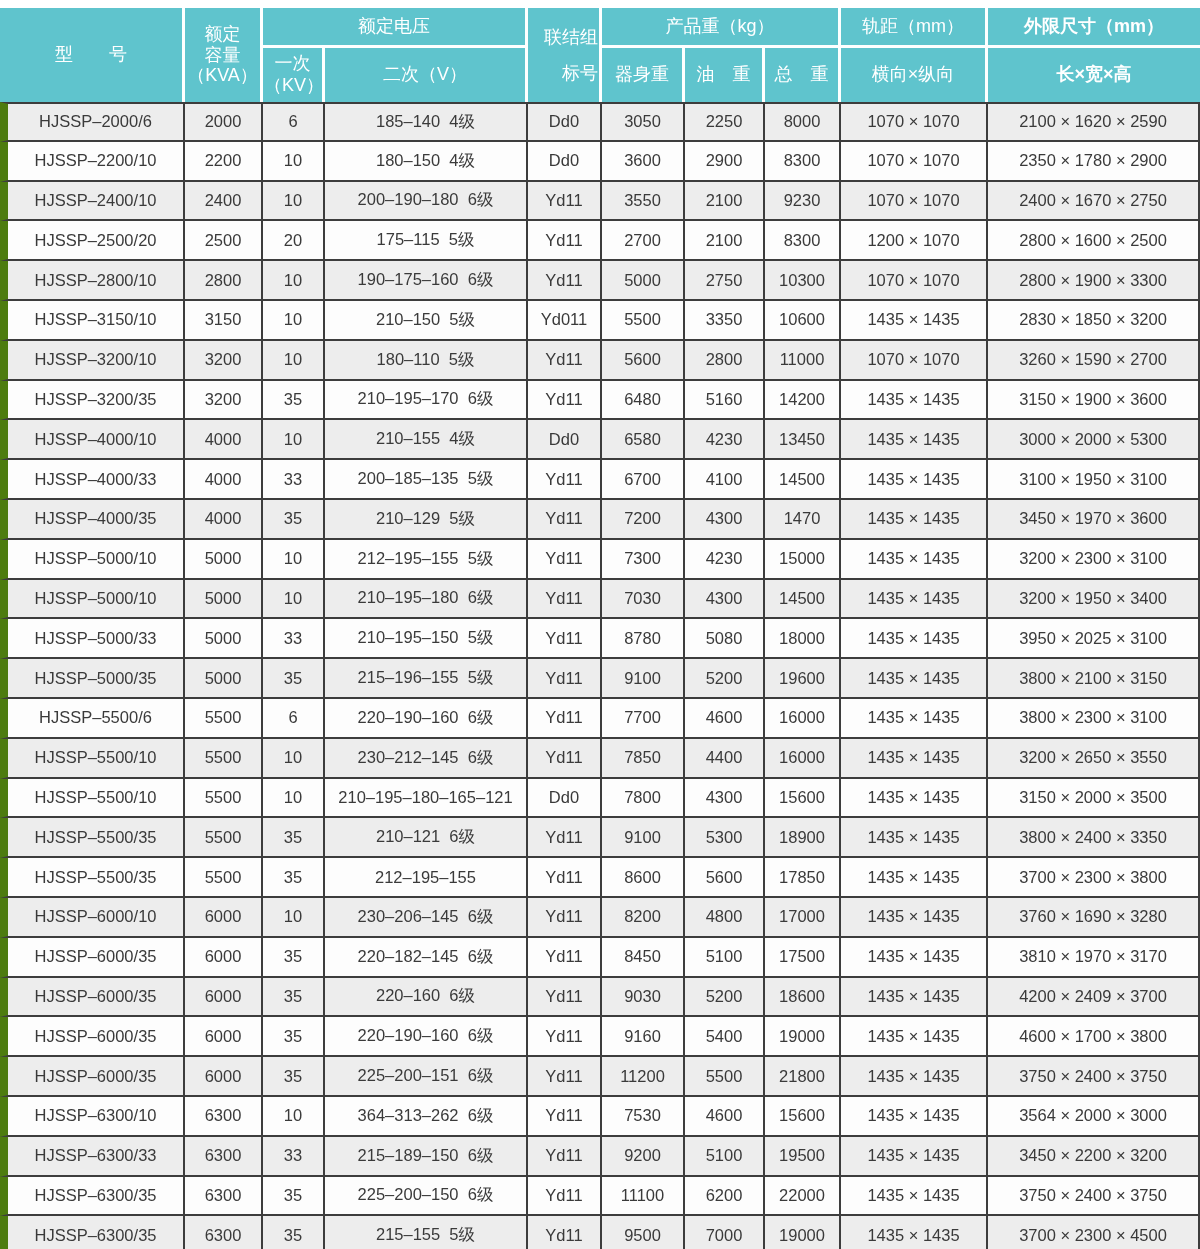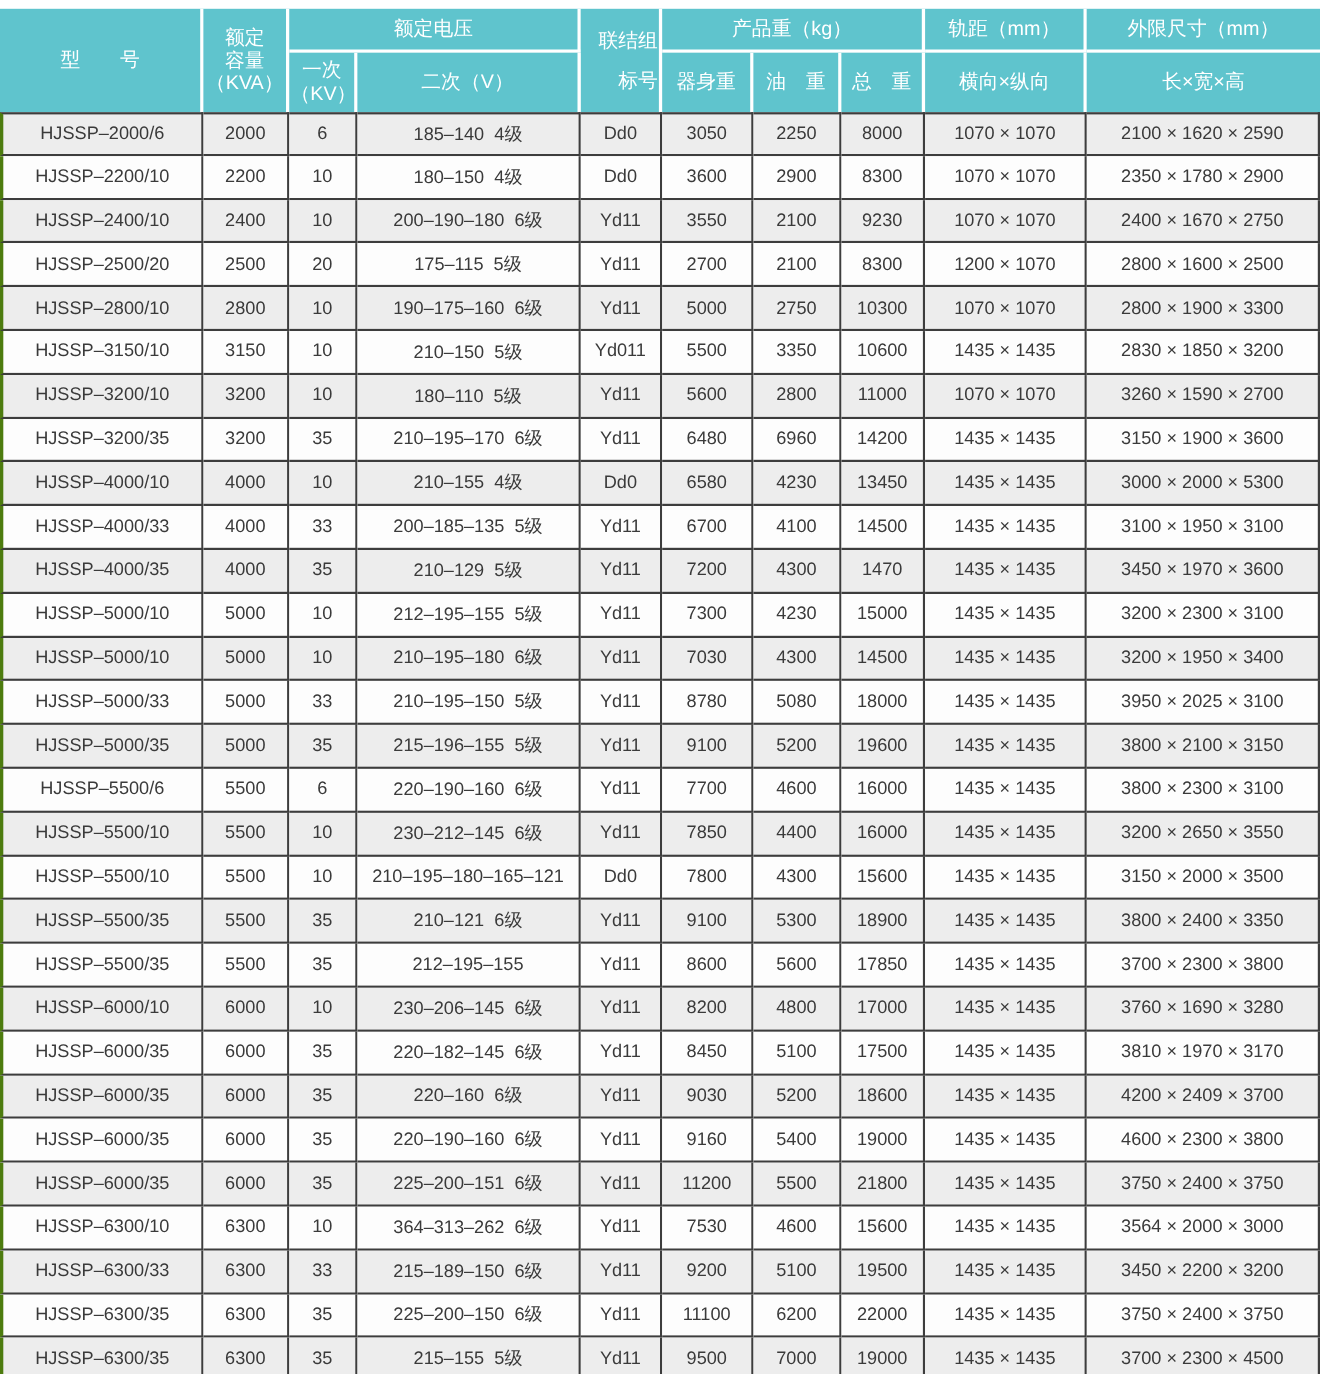--- a/index.html
+++ b/index.html
@@ -26,42 +26,42 @@
     font-size: 18px;
     font-weight: normal;
     white-space: pre-line;
     line-height: 1.22;
     text-align: center;
     vertical-align: middle;
     padding: 2px 1px;
     border: 0;
     border-right: 3px solid #ffffff;
   }
-  thead th:last-child { border-right: 0; }
+  thead th:last-child { border-right: 0; font-weight: bold; }
   thead tr.h-top th { height: 33px; }
   thead tr.h-top th.has-sub { border-bottom: 3px solid #ffffff; margin-top: 40px; }
   thead tr.h-sub th { height: 50px; border-bottom: 0; }
   thead th.spread { line-height: 2.0; text-align: right; }
   thead th.tight  { line-height: 1.15; margin-left: 12px; }
   
   tbody tr { height: 39.8px; }
   tbody tr:nth-child(odd)  td { background: #ededed; }
   tbody tr:nth-child(even) td { background: #fdfdfd; }
   tbody td {
     font-size: 16.5px;
     color: #3a3a3a;
     text-align: center;
     vertical-align: middle;
     white-space: pre;
     padding: 0 2px;
     overflow: hidden;
     border-right: 2px solid #3d3d3d;
     border-bottom: 2px solid #3d3d3d;
   }
-  tbody td:first-child { border-left: 3px solid #4d7c0f; }
+  tbody td:first-child { border-left: 8px solid #4d7c0f; }
   tbody tr:first-child td { border-top: 2px solid #3d3d3d; }
 </style>
 </head>
 <body>
 
 <div class="page">
   <table class="spec-table">
     <colgroup>
       <col style="width:185px">
         <col style="width:78px">
@@ -183,21 +183,21 @@
           <td>1070 × 1070</td>
           <td>3260 × 1590 × 2700</td>
         </tr>
         <tr>
           <td>HJSSP–3200/35</td>
           <td>3200</td>
           <td>35</td>
           <td>210–195–170  6级</td>
           <td>Yd11</td>
           <td>6480</td>
-          <td>6960</td>
+          <td>5160</td>
           <td>14200</td>
           <td>1435 × 1435</td>
           <td>3150 × 1900 × 3600</td>
         </tr>
         <tr>
           <td>HJSSP–4000/10</td>
           <td>4000</td>
           <td>10</td>
           <td>210–155  4级</td>
           <td>Dd0</td>
@@ -378,21 +378,21 @@
         <tr>
           <td>HJSSP–6000/35</td>
           <td>6000</td>
           <td>35</td>
           <td>220–190–160  6级</td>
           <td>Yd11</td>
           <td>9160</td>
           <td>5400</td>
           <td>19000</td>
           <td>1435 × 1435</td>
-          <td>4600 × 2300 × 3800</td>
+          <td>4600 × 1700 × 3800</td>
         </tr>
         <tr>
           <td>HJSSP–6000/35</td>
           <td>6000</td>
           <td>35</td>
           <td>225–200–151  6级</td>
           <td>Yd11</td>
           <td>11200</td>
           <td>5500</td>
           <td>21800</td>

